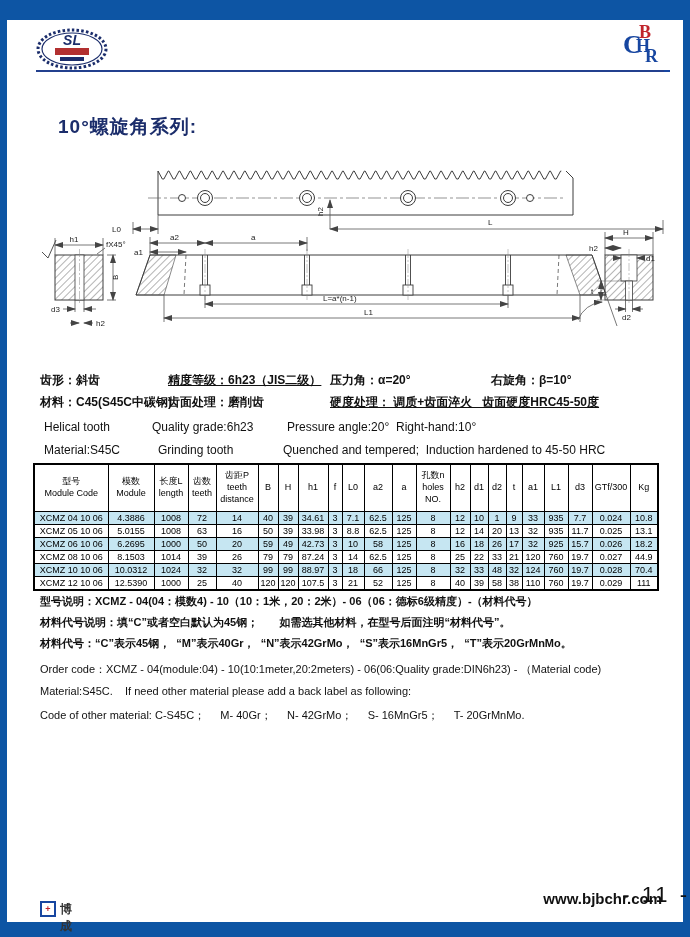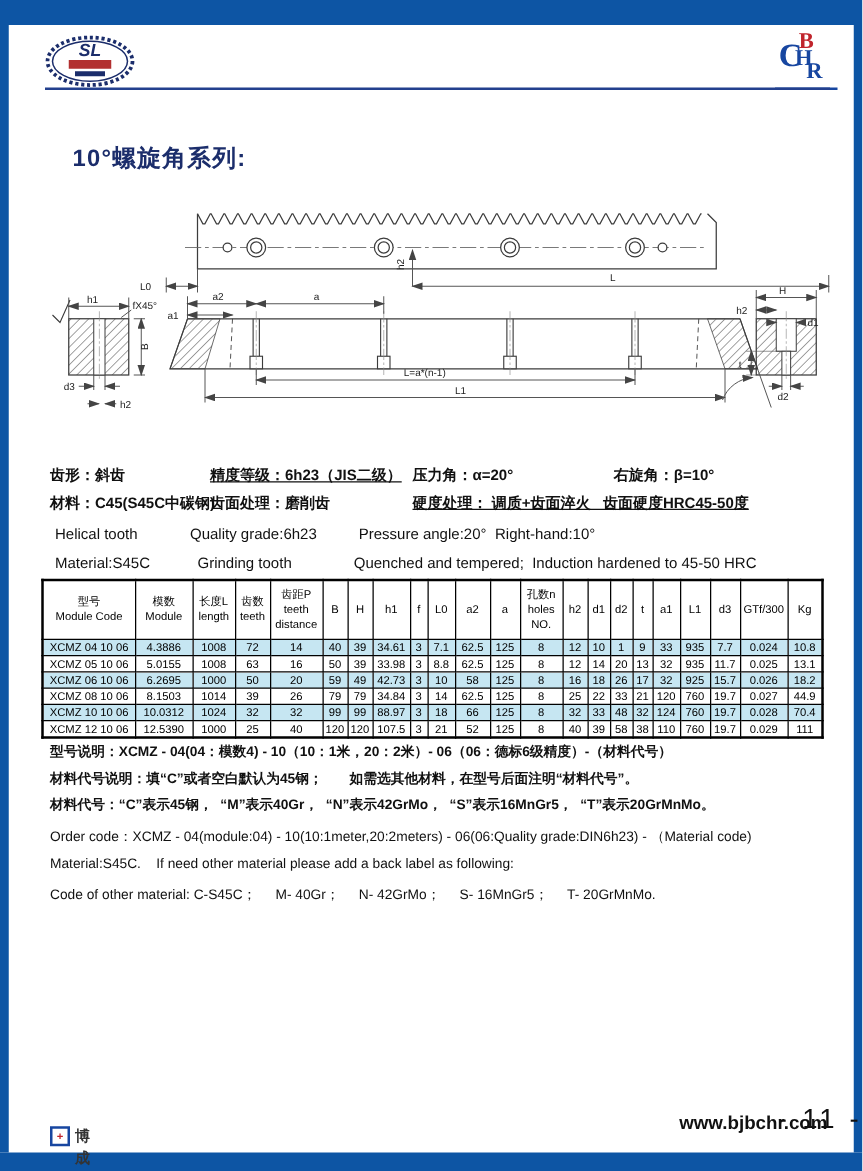--- a/index.html
+++ b/index.html
@@ -421,21 +421,21 @@
           <td>18.2</td>
         </tr>
         <tr>
           <td>XCMZ 08 10 06</td>
           <td>8.1503</td>
           <td>1014</td>
           <td>39</td>
           <td>26</td>
           <td>79</td>
           <td>79</td>
-          <td>34.84</td>
+          <td>87.24</td>
           <td>3</td>
           <td>14</td>
           <td>62.5</td>
           <td>125</td>
           <td>8</td>
           <td>25</td>
           <td>22</td>
           <td>33</td>
           <td>21</td>
           <td>120</td>

